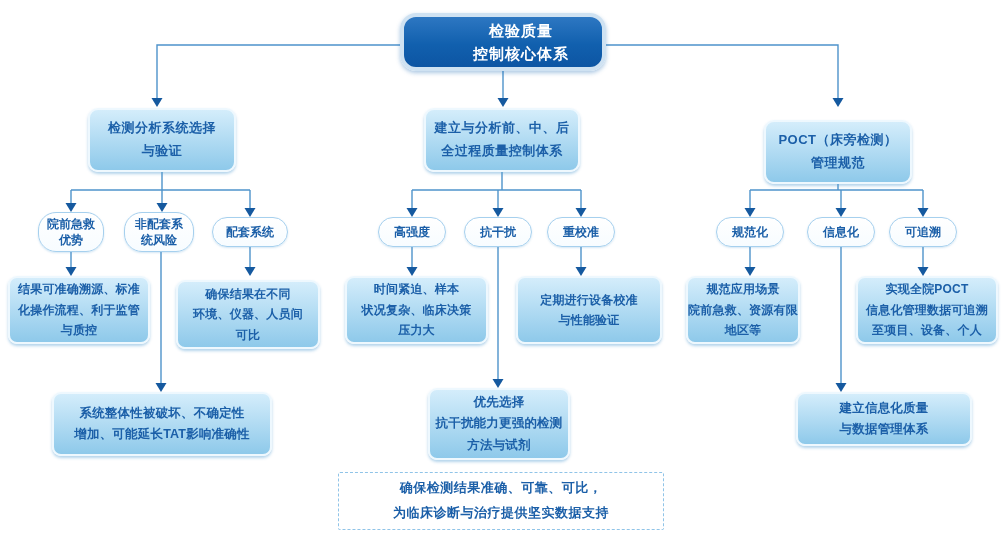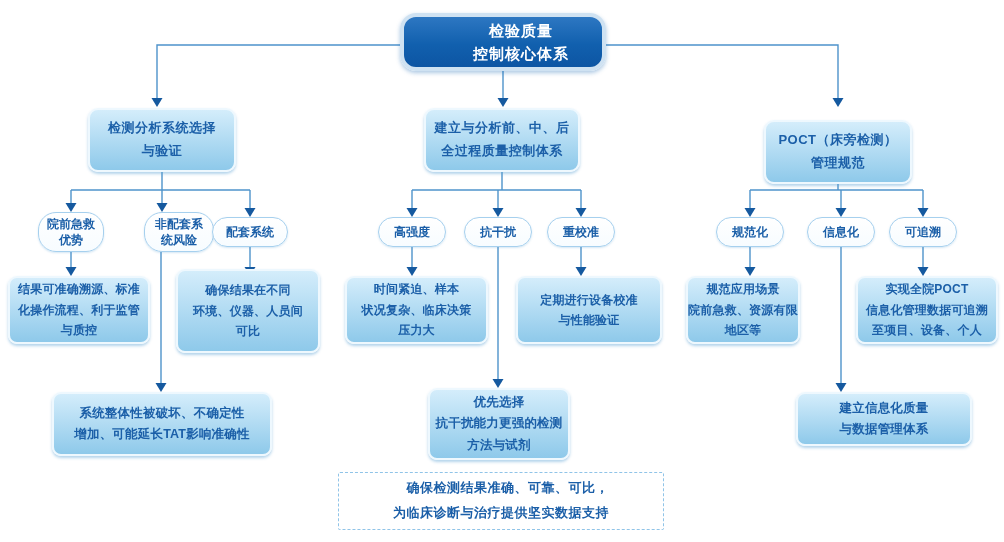--- a/index.html
+++ b/index.html
@@ -15,21 +15,21 @@
   .header{background:linear-gradient(180deg,var(--c-node-gradient-top,#d4edfb),var(--c-node-gradient-bottom,#8ec9ea));
         border:2px solid #eef8fe;border-radius:10px;font-size:13px;line-height:1.75;
         letter-spacing:.5px;box-shadow:0 2px 3px rgba(88,160,210,.45);}
   .pill{background:linear-gradient(180deg,#ffffff,#f7fcff);border:1.5px solid var(--c-pill-border,#a6d0ee);
         border-radius:18px;font-size:12px;line-height:1.35;box-shadow:0 1px 2px rgba(88,160,210,.25);}
   .detail{background:linear-gradient(180deg,var(--c-node-gradient-top,#d4edfb),var(--c-node-gradient-bottom,#8ec9ea));
         border:2px solid #eef8fe;border-radius:9px;font-size:12px;line-height:1.7;
         letter-spacing:.2px;box-shadow:0 2px 3px rgba(88,160,210,.45);}
   .wide{font-size:12.5px;}
   .dashed{border:1.5px dashed var(--c-dashed-border,#90c4e8);background:#ffffff;border-radius:2px;
-        font-size:13px;line-height:1.9;letter-spacing:.5px;text-align:right;}
+        font-size:13px;line-height:1.9;letter-spacing:.5px;}
 </style>
 </head>
 <body>
 
 <div id="stage">
   <svg id="wires" width="1004" height="542" xmlns="http://www.w3.org/2000/svg">
       <polyline points="400,45 157,45 157,100" fill="none" stroke="#4e93cb" stroke-width="1.4"></polyline>
       <polyline points="606,45 838,45 838,100" fill="none" stroke="#4e93cb" stroke-width="1.4"></polyline>
       <polyline points="503,71 503,100" fill="none" stroke="#4e93cb" stroke-width="1.4"></polyline>
       <polyline points="162,172 162,190" fill="none" stroke="#4e93cb" stroke-width="1.4"></polyline>
@@ -84,36 +84,36 @@
 
   <div class="node header" style="left:88px;top:108px;width:148px;height:64px">检测分析系统选择
 与验证</div>
   <div class="node header" style="left:424px;top:108px;width:156px;height:64px">建立与分析前、中、后
 全过程质量控制体系</div>
   <div class="node header" style="left:764px;top:120px;width:148px;height:64px">POCT（床旁检测）
 管理规范</div>
 
   <div class="node pill" style="left:38px;top:212px;width:66px;height:40px">院前急救
 优势</div>
-  <div class="node pill" style="left:144px;top:212px;width:70px;height:40px">非配套系
+  <div class="node pill" style="left:124px;top:212px;width:70px;height:40px">非配套系
 统风险</div>
   <div class="node pill" style="left:212px;top:217px;width:76px;height:30px">配套系统</div>
 
   <div class="node pill" style="left:378px;top:217px;width:68px;height:30px">高强度</div>
   <div class="node pill" style="left:464px;top:217px;width:68px;height:30px">抗干扰</div>
   <div class="node pill" style="left:547px;top:217px;width:68px;height:30px">重校准</div>
 
   <div class="node pill" style="left:716px;top:217px;width:68px;height:30px">规范化</div>
   <div class="node pill" style="left:807px;top:217px;width:68px;height:30px">信息化</div>
   <div class="node pill" style="left:889px;top:217px;width:68px;height:30px">可追溯</div>
 
   <div class="node detail" style="left:8px;top:276px;width:142px;height:68px">结果可准确溯源、标准
 化操作流程、利于监管
 与质控</div>
-  <div class="node detail" style="left:176px;top:269px;width:144px;height:84px">确保结果在不同
+  <div class="node detail" style="left:176px;top:280px;width:144px;height:69px">确保结果在不同
 环境、仪器、人员间
 可比</div>
   <div class="node detail" style="left:345px;top:276px;width:143px;height:68px">时间紧迫、样本
 状况复杂、临床决策
 压力大</div>
   <div class="node detail" style="left:516px;top:276px;width:146px;height:68px">定期进行设备校准
 与性能验证</div>
   <div class="node detail" style="left:686px;top:276px;width:114px;height:68px">规范应用场景
 院前急救、资源有限
 地区等</div>

